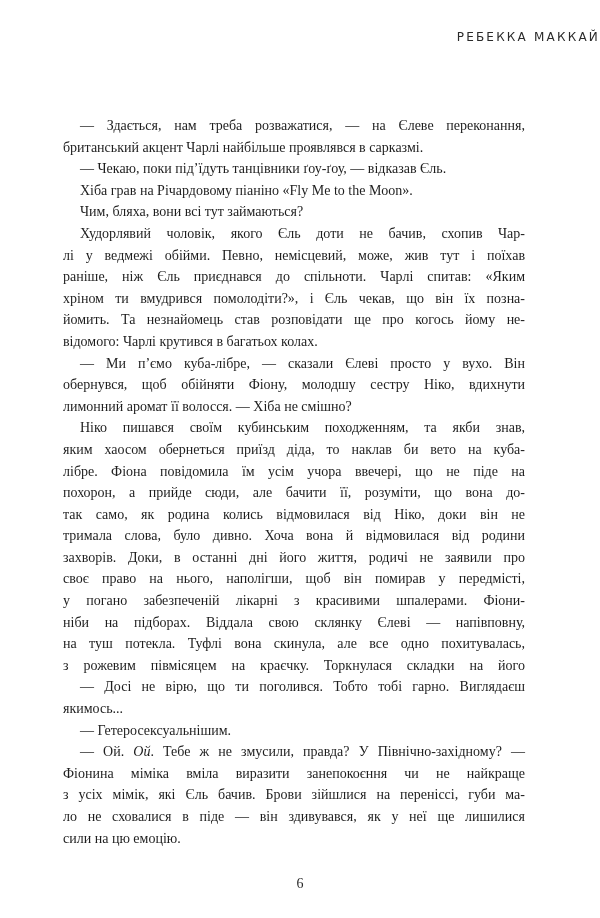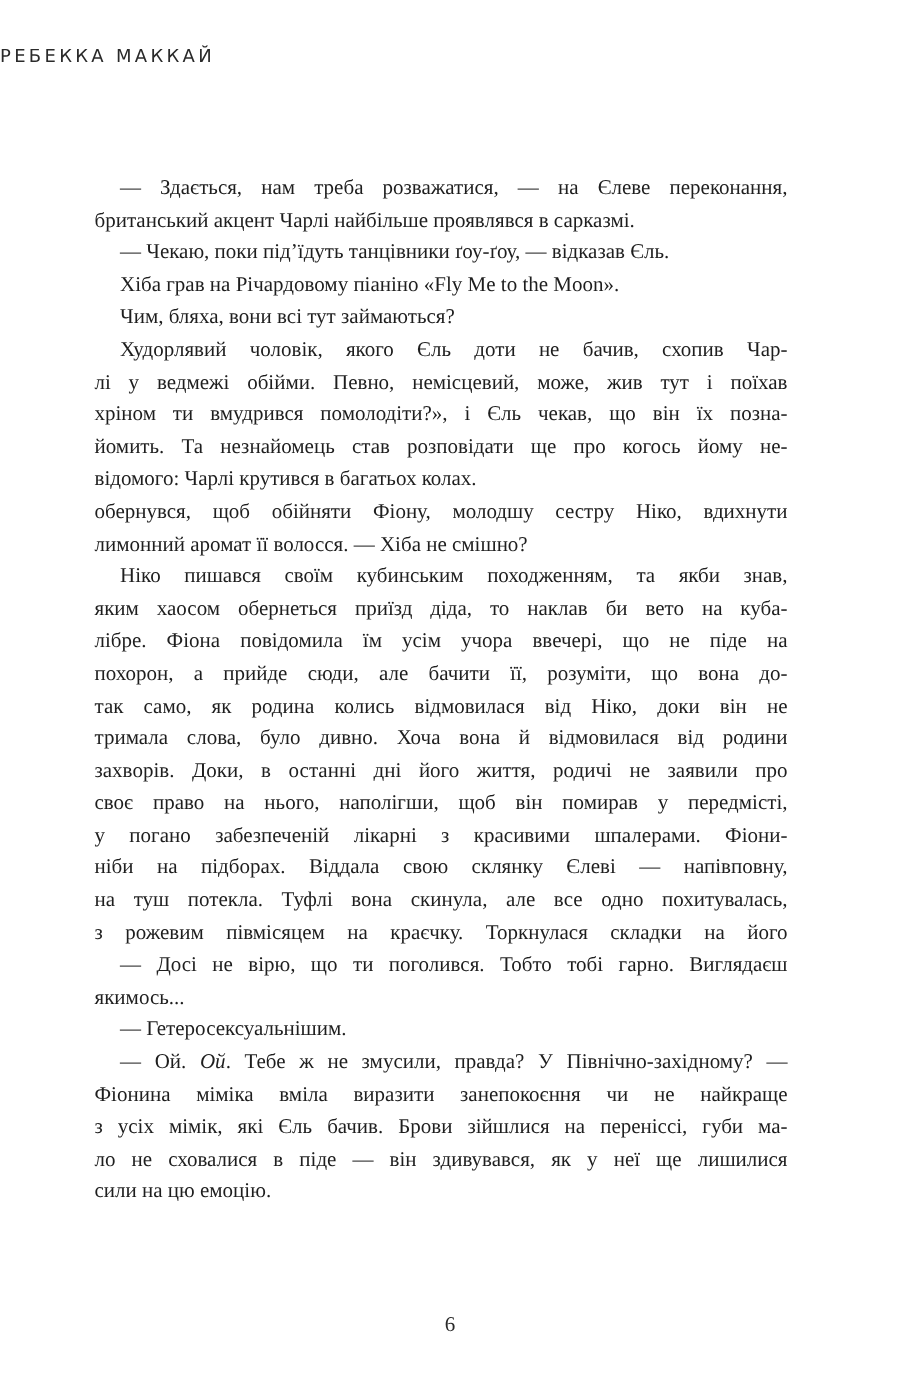--- a/index.html
+++ b/index.html
@@ -1,18 +1,18 @@
 <!DOCTYPE html>
 <html><head>
 <meta charset="utf-8">
 <style>
   html, body { margin: 0; padding: 0; background: #ffffff; }
   body { width: 600px; height: 918px; position: relative; overflow: hidden; color: #1e1e1e; }
   .running-head {
-    position: absolute; left: 0; width: 600px; top: 30px; text-align: left;
+    position: absolute; left: 0; width: 600px; top: 30px; text-align: right;
     font-family: "DejaVu Sans", sans-serif; font-size: 12px; letter-spacing: 2.2px;
     color: #2a2a2a;
   }
   .text-block {
     position: absolute; left: 63px; top: 71px; width: 462px;
     font-family: Liberation Serif, serif; font-size: 14px; line-height: 21.6px;
     color: #1e1e1e;
     margin-top: 44px;
   }
   .line { display: block; height: 21.6px; white-space: nowrap; text-align: justify; text-align-last: justify; }
@@ -30,23 +30,25 @@
 <div class="running-head">РЕБЕККА МАККАЙ</div>
 
 <div class="text-block">
   <span class="line indent">— Здається, нам треба розважатися, — на Єлеве переконання,</span>
   <span class="line last">британський акцент Чарлі найбільше проявлявся в сарказмі.</span>
   <span class="line indent last">— Чекаю, поки під’їдуть танцівники ґоу-ґоу, — відказав Єль.</span>
   <span class="line indent last">Хіба грав на Річардовому піаніно «Fly Me to the Moon».</span>
   <span class="line indent last">Чим, бляха, вони всі тут займаються?</span>
   <span class="line indent">Худорлявий чоловік, якого Єль доти не бачив, схопив Чар-</span>
   <span class="line">лі у ведмежі обійми. Певно, немісцевий, може, жив тут і поїхав</span>
+  <span class="line">раніше, ніж Єль приєднався до спільноти. Чарлі спитав: «Яким</span>
   <span class="line">хріном ти вмудрився помолодіти?», і Єль чекав, що він їх позна-</span>
   <span class="line">йомить. Та незнайомець став розповідати ще про когось йому не-</span>
   <span class="line last">відомого: Чарлі крутився в багатьох колах.</span>
+  <span class="line indent">— Ми п’ємо куба-лібре, — сказали Єлеві просто у вухо. Він</span>
   <span class="line">обернувся, щоб обійняти Фіону, молодшу сестру Ніко, вдихнути</span>
   <span class="line last">лимонний аромат її волосся. — Хіба не смішно?</span>
   <span class="line indent">Ніко пишався своїм кубинським походженням, та якби знав,</span>
   <span class="line">яким хаосом обернеться приїзд діда, то наклав би вето на куба-</span>
   <span class="line">лібре. Фіона повідомила їм усім учора ввечері, що не піде на</span>
   <span class="line">похорон, а прийде сюди, але бачити її, розуміти, що вона до-</span>
   <span class="line">так само, як родина колись відмовилася від Ніко, доки він не</span>
   <span class="line">тримала слова, було дивно. Хоча вона й відмовилася від родини</span>
   <span class="line">захворів. Доки, в останні дні його життя, родичі не заявили про</span>
   <span class="line">своє право на нього, наполігши, щоб він помирав у передмісті,</span>

